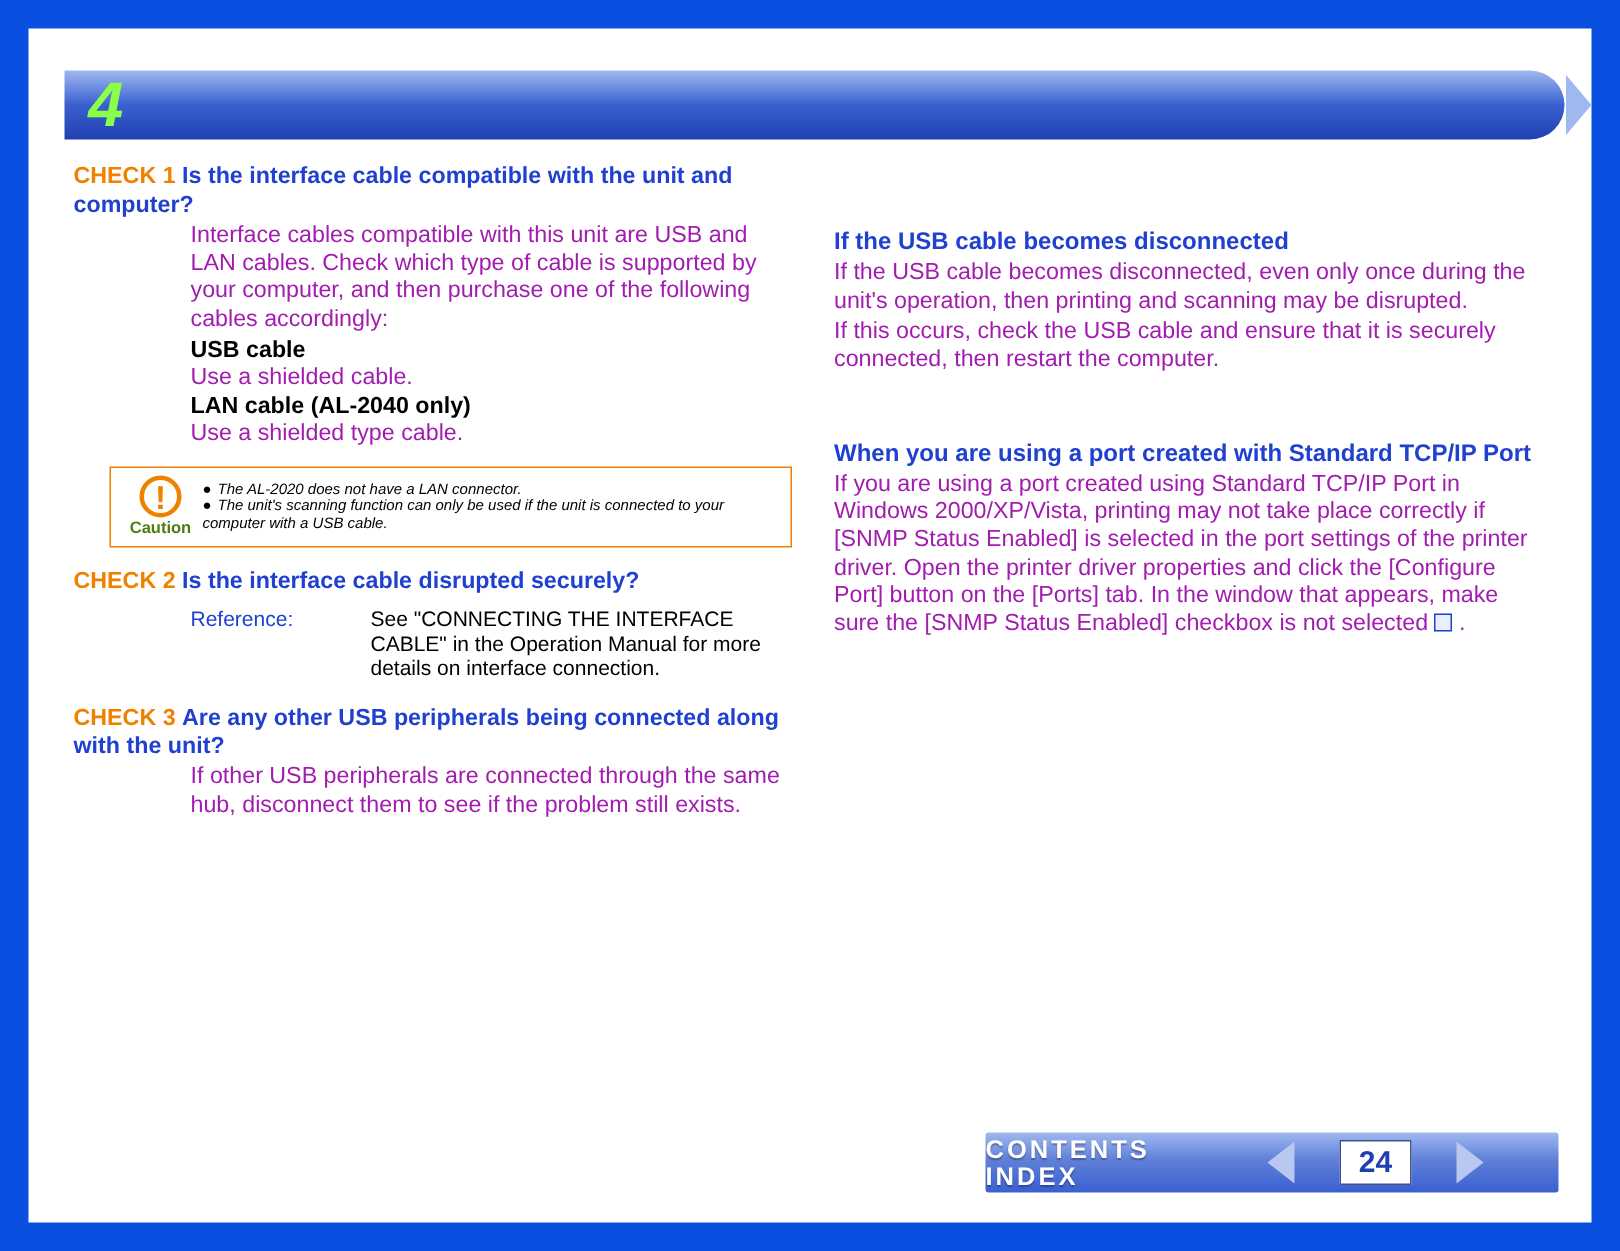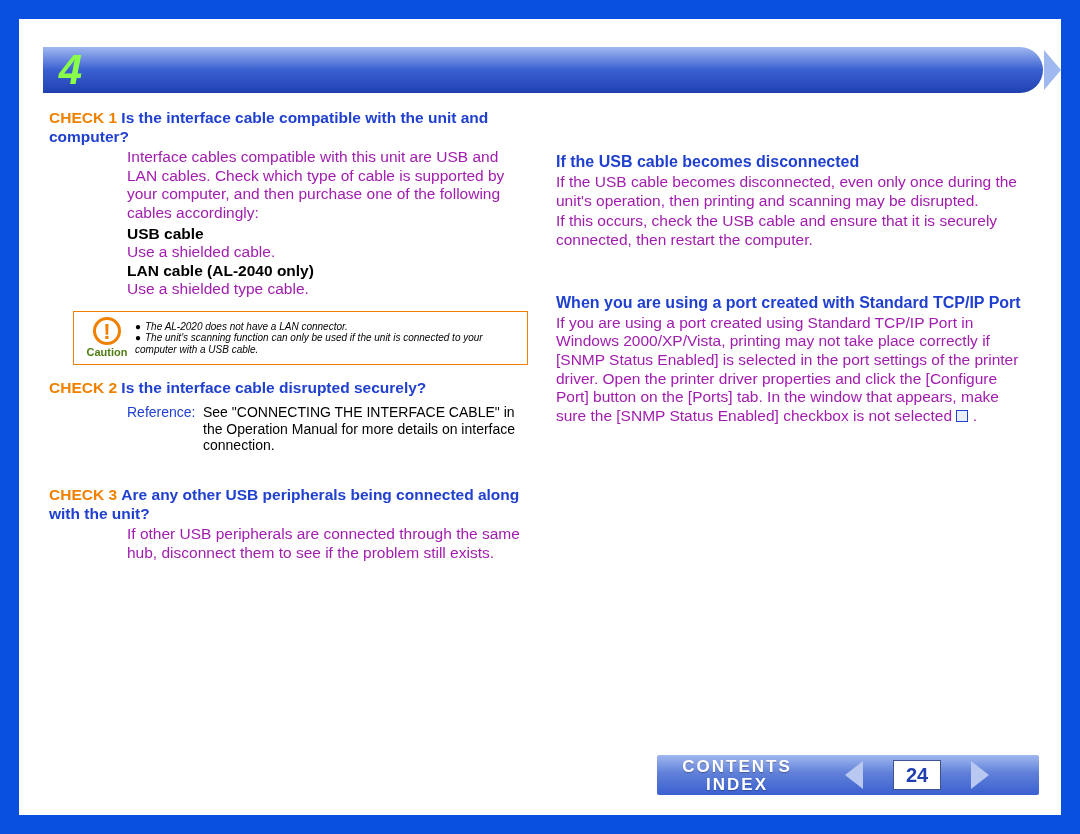--- a/index.html
+++ b/index.html
@@ -104,21 +104,21 @@
     font-size: 11px;
   }
   .caution-text {
     font-style: italic;
     font-size: 10px;
     line-height: 1.15;
   }
   .caution-text .bullet { display: inline-block; width: 10px; }
   .ref-label { color: #2040d0; font-size: 14px; }
   .ref-text { font-size: 14px; }
-  .ref-row { margin-left: 78px; margin-top: 6px; display: flex; }
+  .ref-row { margin-left: 78px; margin-top: 6px; display: flex; gap: 44px; }
   .ref-col1 { width: 76px; flex-shrink: 0; }
   .sec-heading { color: #2040d0; font-weight: bold; font-size: 16px; margin-top: 43px; }
   .checkbox-inline {
     display: inline-block;
     width: 12px; height: 12px;
     border: 1px solid #2040d0;
     background: #e8f0ff;
     vertical-align: -1px;
   }
   .nav-bar {
@@ -129,21 +129,21 @@
     height: 40px;
     background: linear-gradient(to bottom, #a0b8f0 0%, #6080d8 45%, #3a60d0 100%);
     display: flex;
     align-items: center;
     border-radius: 2px;
   }
   .nav-btns {
     flex: 0 0 172px;
     display: flex;
     flex-direction: column;
-    align-items: center;
+    align-items: flex-start;
     justify-content: center;
     padding-right: 12px;
     height: 100%;
   }
   .nav-btn {
     color: #fff;
     font-weight: bold;
     font-size: 17px;
     letter-spacing: 2px;
     line-height: 1;
@@ -224,21 +224,21 @@
         <div class="para">
           <span class="check-label">CHECK 2</span>
           <span class="check-title">Is the interface cable disrupted securely?</span>
         </div>
         <div class="ref-row">
           <div class="ref-col1 ref-label">Reference:</div>
           <div class="ref-text">See "CONNECTING THE INTERFACE CABLE" in the Operation Manual for more details on interface connection.</div>
         </div>
       </div>
 
-      <div class="block" style="margin-top:32px;">
+      <div class="block" style="margin-top:16px;">
         <div class="para">
           <span class="check-label">CHECK 3</span>
           <span class="check-title">Are any other USB peripherals being connected along with the unit?</span>
         </div>
         <div class="indent-body body-text">If other USB peripherals are connected through the same hub, disconnect them to see if the problem still exists.</div>
       </div>
 
     </div>
 
     <div class="col">

